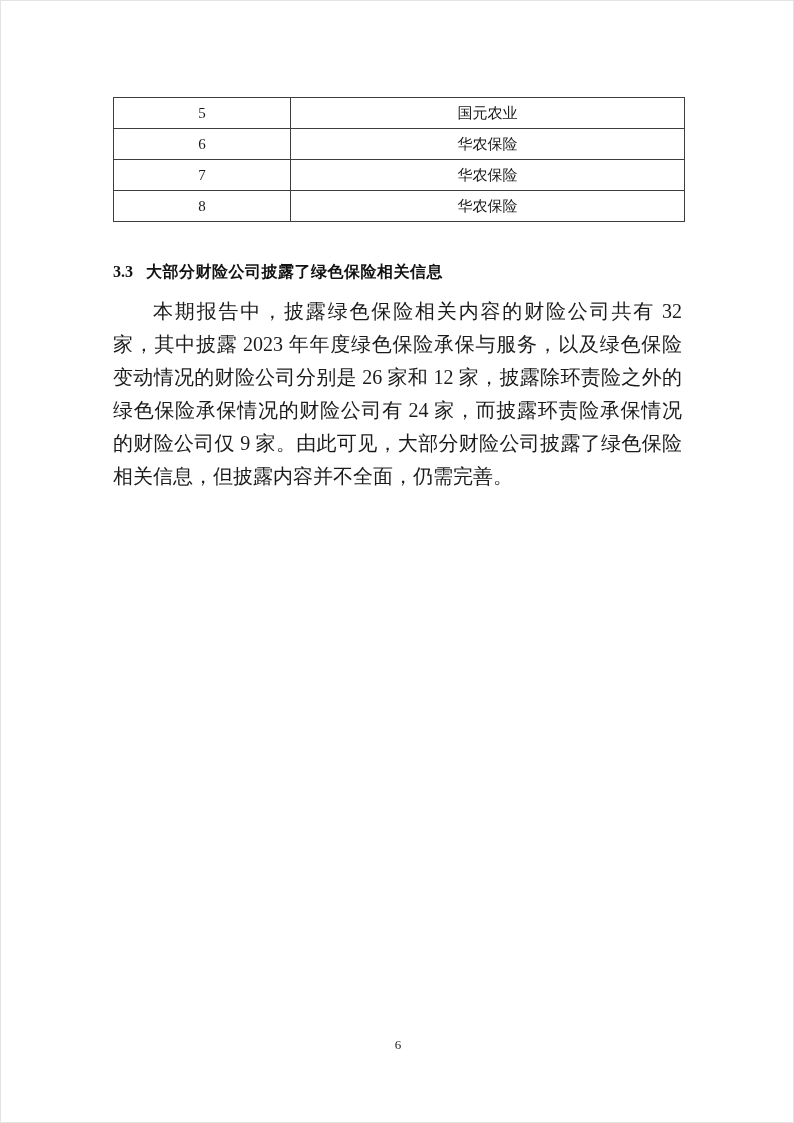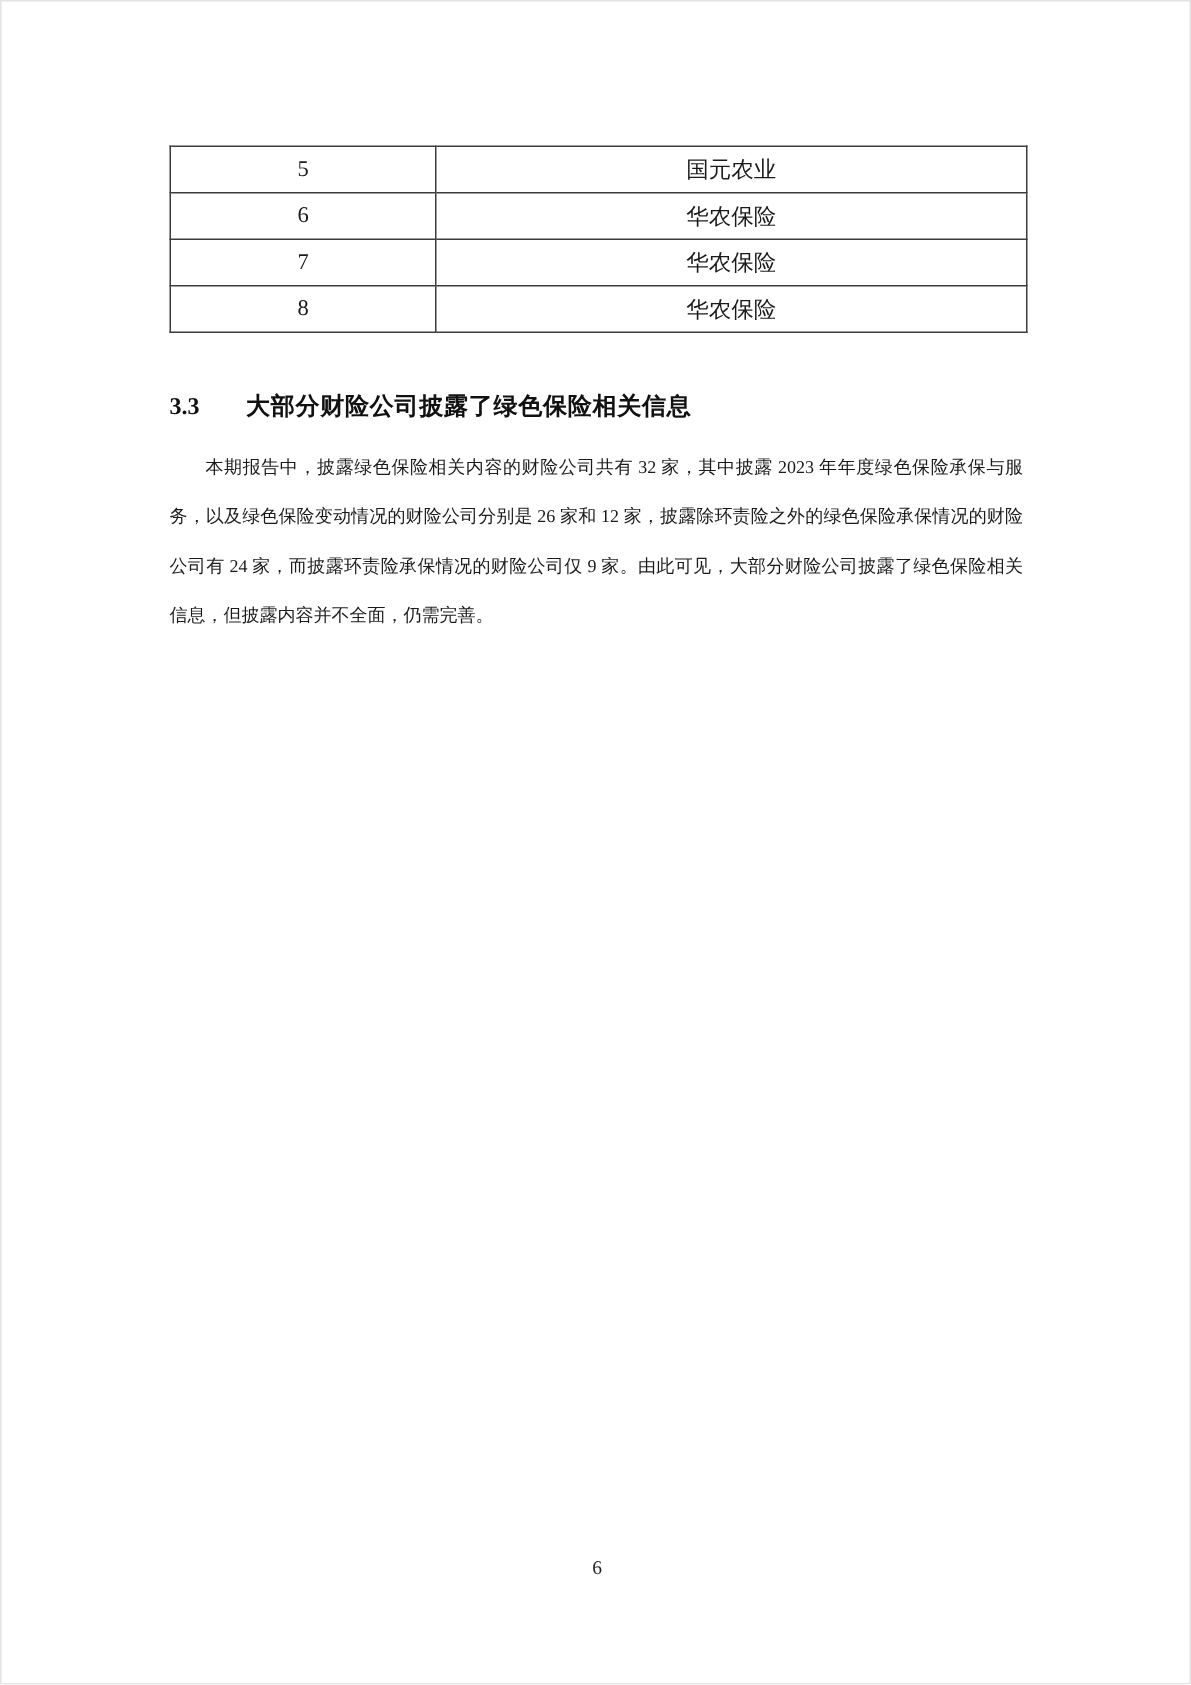--- a/index.html
+++ b/index.html
@@ -48,26 +48,26 @@
 
   .section-heading {
     margin-top: 38px;
     font-size: 16px;
     font-weight: bold;
     line-height: 24px;
     color: #111111;
     letter-spacing: 0.5px;
   }
   .section-heading .num {
-    margin-right: 31px;
+    margin-right: 13px;
     letter-spacing: 0;
   }
   .section-paragraph {
     margin-top: 11px;
-    font-size: 12px;
+    font-size: 20px;
     line-height: 33px;
     text-align: justify;
     text-indent: 2em;
     color: #1a1a1a;
   }
   .page-number {
     position: absolute;
     top: 1036px;
     left: 0;
     width: 794px;

